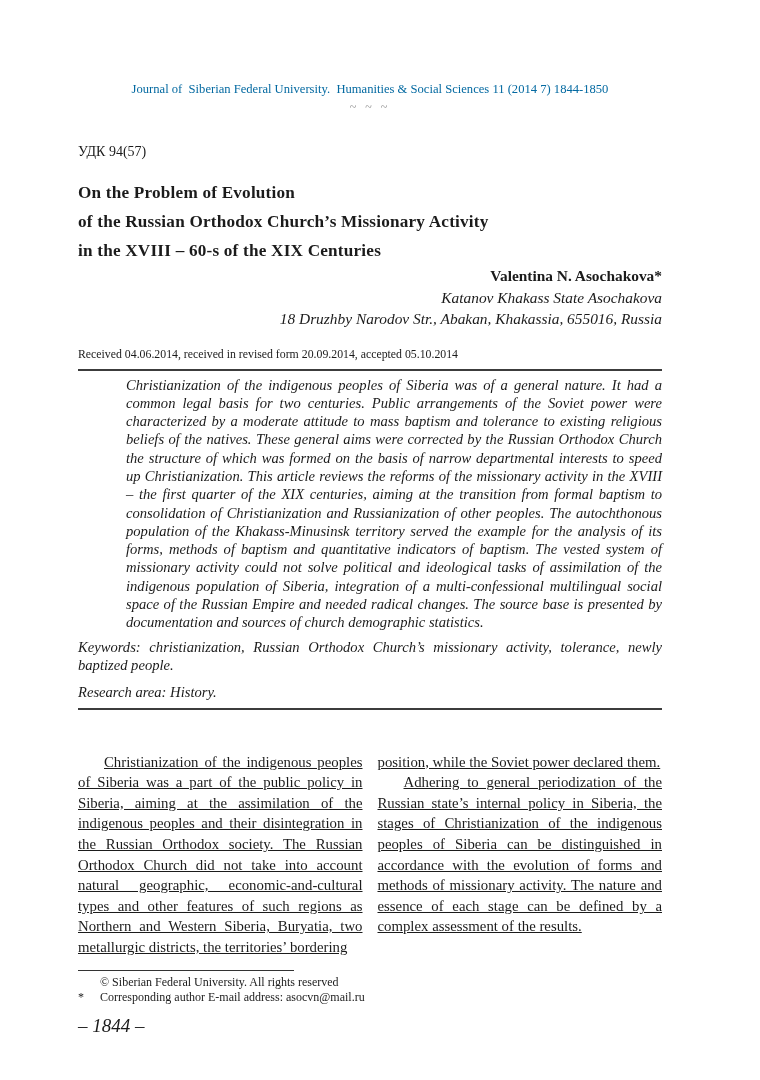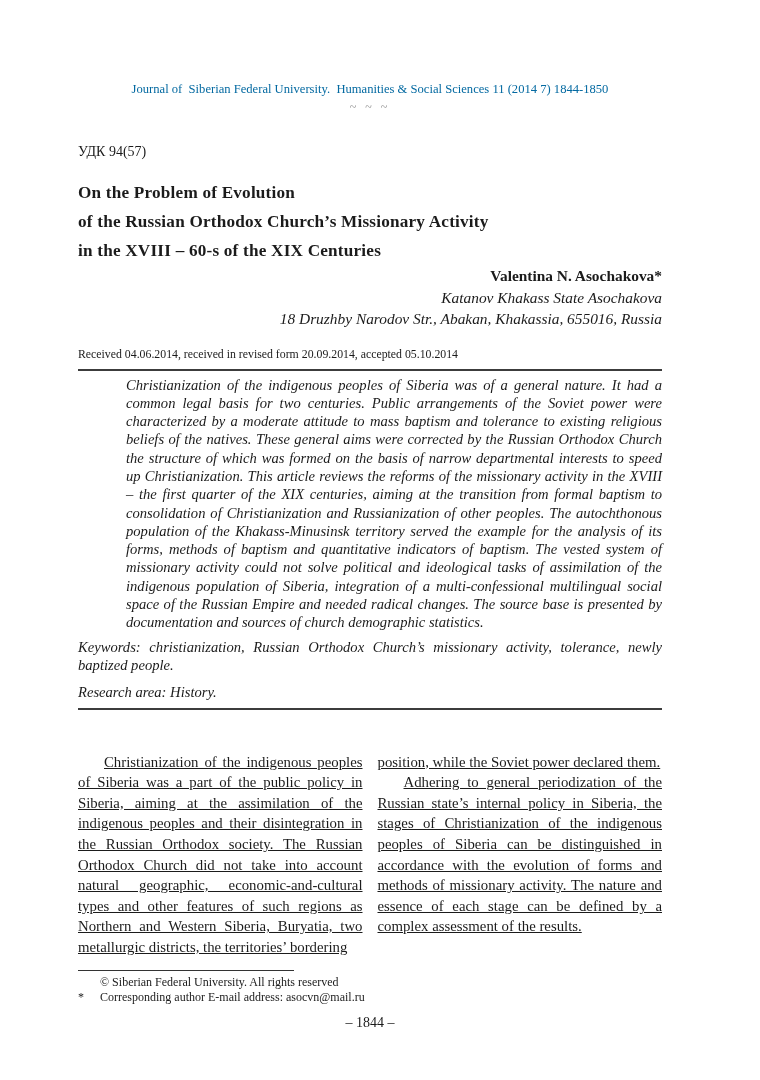--- a/index.html
+++ b/index.html
@@ -104,22 +104,23 @@
     margin-bottom: 4px;
   }
   .fn-row {
     display: flex;
     font-size: 12px;
     line-height: 15.5px;
   }
   .fn-marker { width: 22px; flex: 0 0 22px; }
   .page-number {
     margin-top: 9px;
-    text-align: center;
-    font-size: 14px;
+    text-align: left;
+    font-size: 19px;
+    font-style: italic;
   }
 </style>
 </head>
 <body>
 
 <div class="page">
 
   <div class="journal-header">Journal of  Siberian Federal University.  Humanities &amp; Social Sciences 11 (2014 7) 1844-1850</div>
   <div class="tilde">~ ~ ~</div>
 

